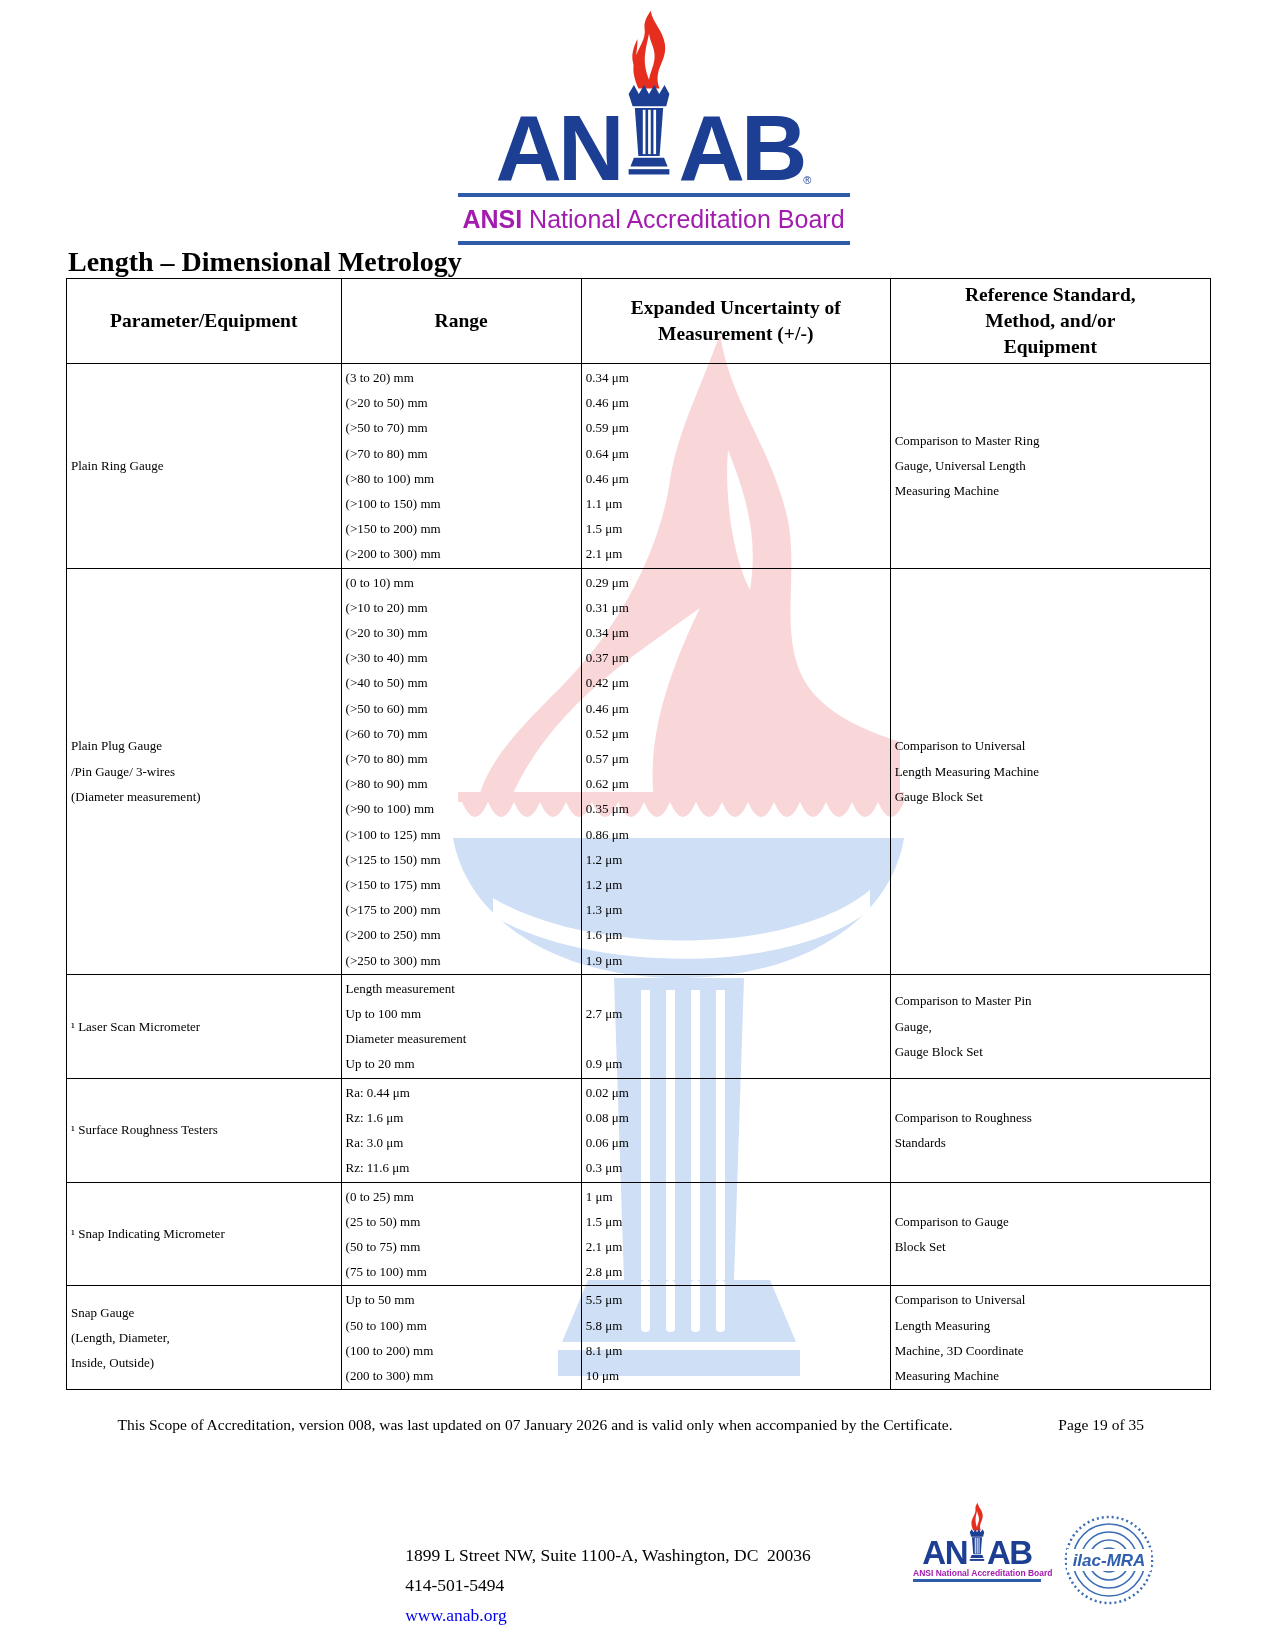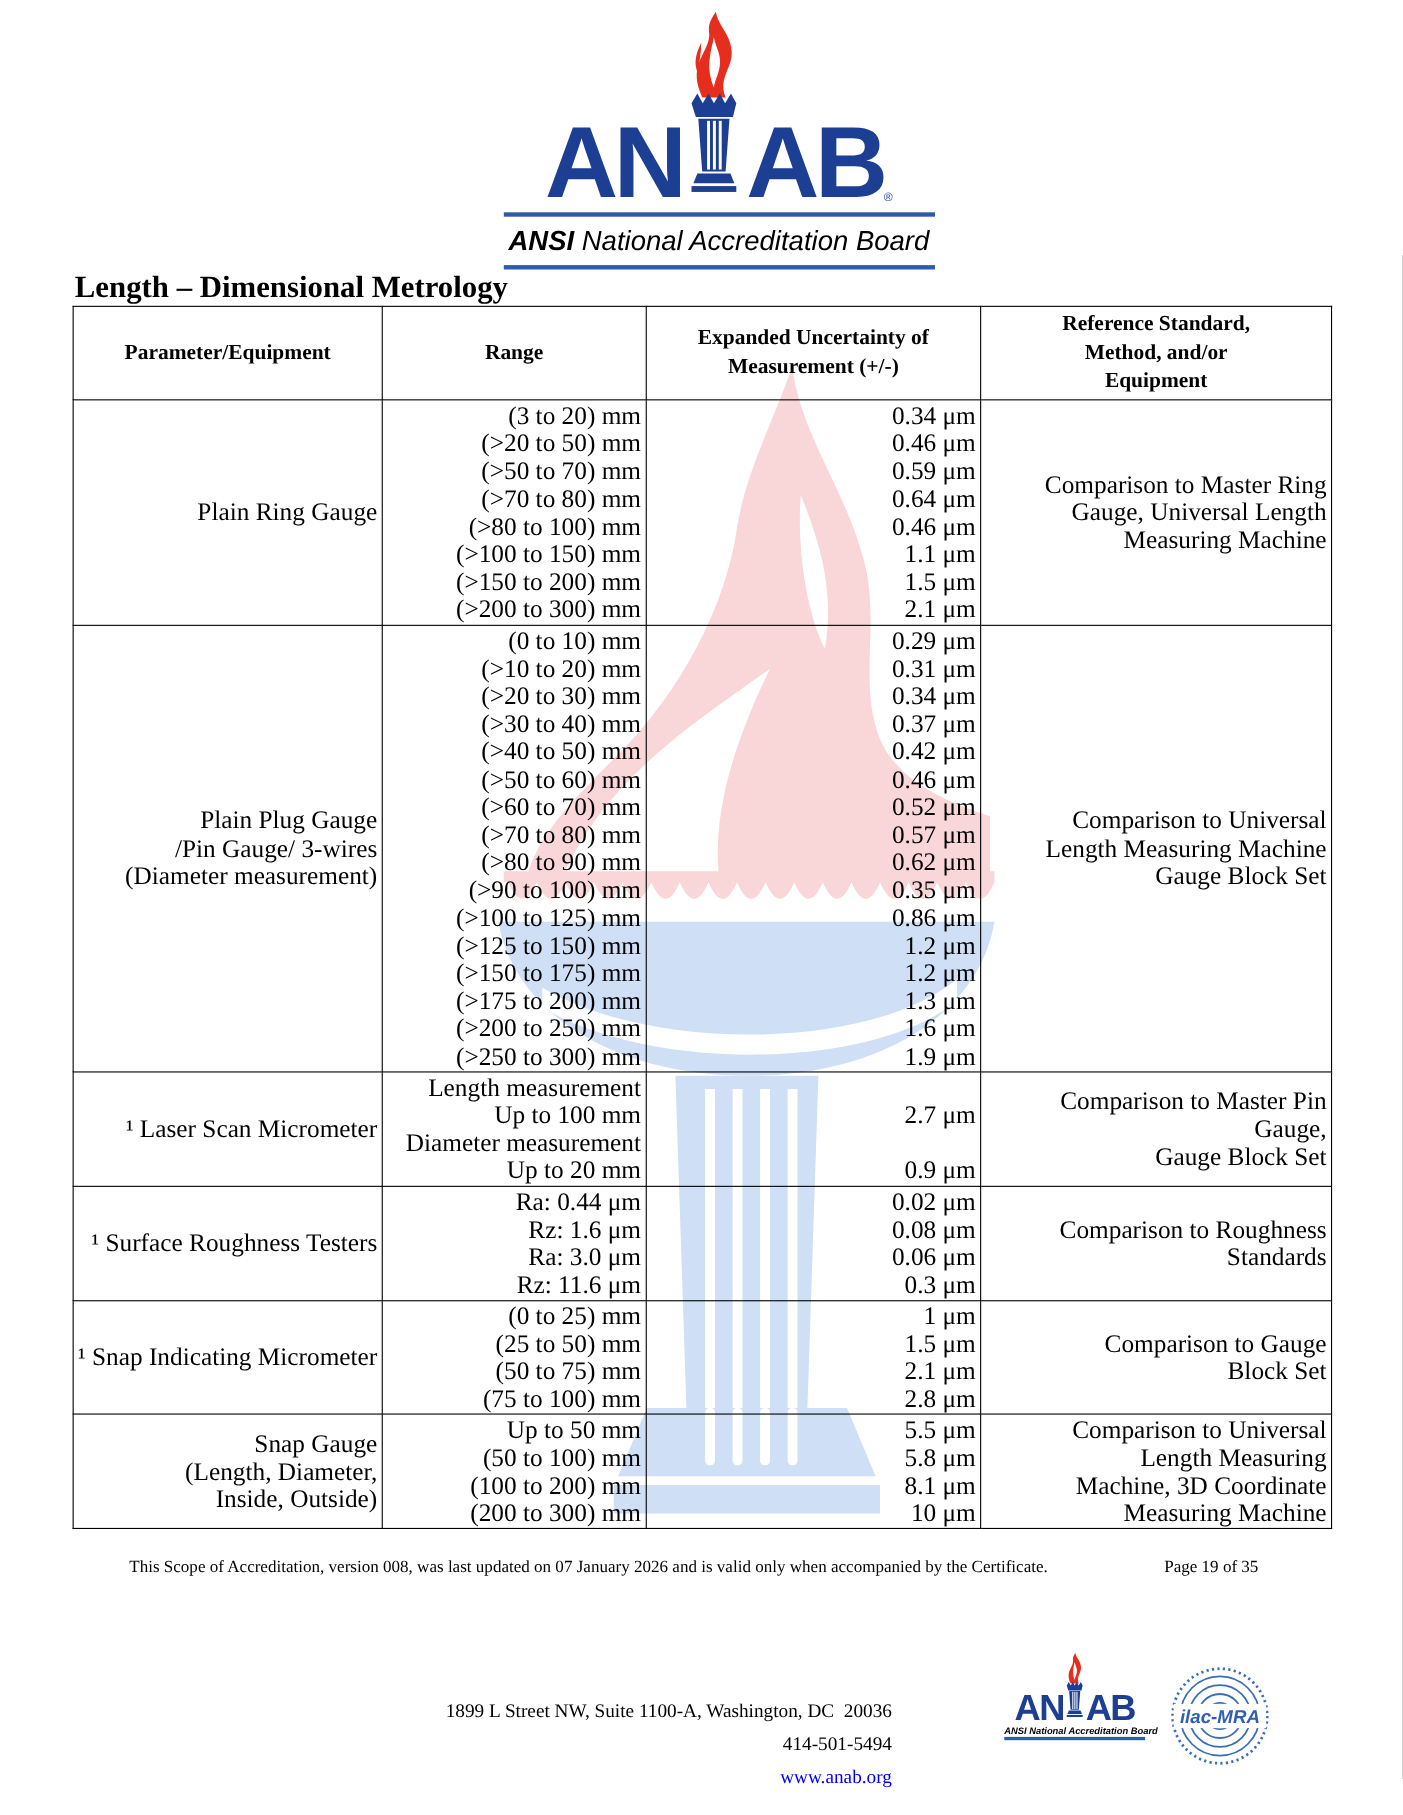--- a/index.html
+++ b/index.html
@@ -12,44 +12,44 @@
   
   .logo-top{position:absolute;top:44px;left:50%;transform:translateX(-50%);width:392px;text-align:center;z-index:2;}
   .anab-word{display:flex;justify-content:center;align-items:flex-end;height:142px;}
   .anab-letters{font-family:"Liberation Sans", sans-serif;font-weight:bold;font-size:92px;
                 color:#1c3f94;letter-spacing:-4px;line-height:0.82;}
   .anab-torch{width:62px;height:186px;margin:0 -2px;flex:0 0 auto;}
   .anab-reg{font-family:"Liberation Sans", sans-serif;font-size:11px;color:#1c3f94;vertical-align:bottom;}
   .anab-rule{height:4px;background:#2e5ca8;}
   .anab-rule.r1{margin-top:7px;}
   .anab-rule.r2{margin-top:7px;}
-  .anab-tagline{margin-top:8px;font-family:"Liberation Sans", sans-serif;font-style:italic;
-                color:#000000;font-size:25px;white-space:nowrap;}
+  .anab-tagline{margin-top:8px;font-family:"Liberation Sans", sans-serif;
+                color:#a21caf;font-size:25px;white-space:nowrap;}
   .anab-tagline .tg-bold{font-weight:bold;}
 
   
   .section-title{position:absolute;top:246px;left:68px;font-size:28px;font-weight:bold;z-index:2;}
 
   
   .metrology-table{position:absolute;top:278px;left:66px;width:1145px;border-collapse:collapse;
                    z-index:2;background:transparent;}
   .metrology-table th,.metrology-table td{border:1.5px solid #000;background:transparent;}
   .metrology-table th{font-size:19.5px;font-weight:bold;text-align:center;vertical-align:middle;
                       height:84px;padding:0 8px;}
   .header-line{line-height:26px;}
-  .metrology-table td{text-align:right;vertical-align:middle;padding:1px 4px;font-size:23px;}
+  .metrology-table td{text-align:left;vertical-align:middle;padding:1px 4px;font-size:13px;}
   .cell-line{line-height:25.2px;white-space:nowrap;}
   col.c1{width:24%;} col.c2{width:21%;} col.c3{width:27%;} col.c4{width:28%;}
 
   
   .footer-note-row{position:absolute;top:1416px;left:0;width:100%;height:24px;font-size:15.5px;z-index:2;}
   .footer-note{position:absolute;left:535px;transform:translateX(-50%);white-space:nowrap;}
   .page-number{position:absolute;right:163px;}
   .footer-contact{position:absolute;top:1540px;left:608px;transform:translateX(-50%);
-                  text-align:right;font-size:17.5px;line-height:30px;z-index:2;}
+                  text-align:left;font-size:17.5px;line-height:30px;z-index:2;}
   .footer-contact .ws-pre{white-space:pre;}
   .footer-website{color:#0000ee;cursor:pointer;}
 
   
   .bottom-logos{position:absolute;top:1514px;right:152px;display:flex;align-items:flex-start;gap:22px;z-index:2;}
   .logo-bottom{width:128px;text-align:center;}
   .logo-bottom .anab-word{height:52px;}
   .logo-bottom .anab-letters{font-size:33px;letter-spacing:-1.5px;}
   .logo-bottom .anab-torch{width:22px;height:68px;margin:0 -1px;}
   .logo-bottom .anab-tagline{margin-top:2px;font-size:8.5px;font-weight:bold;}

